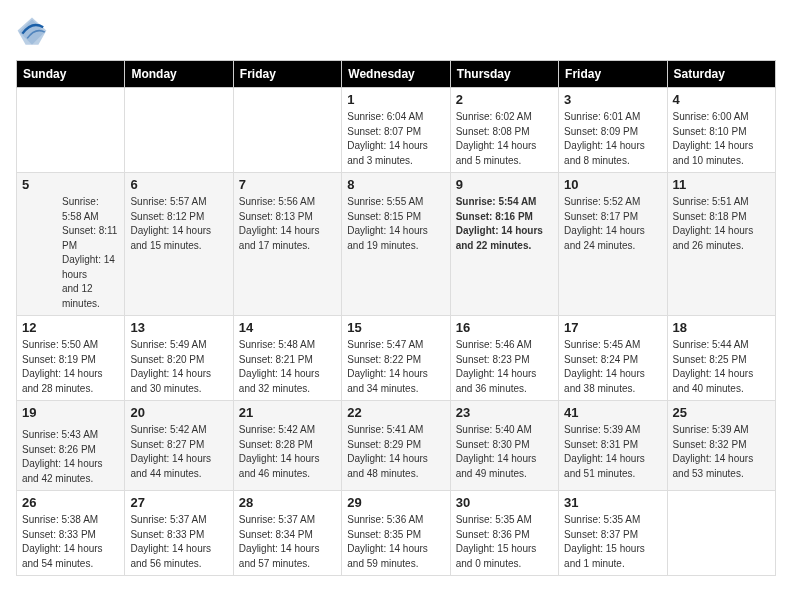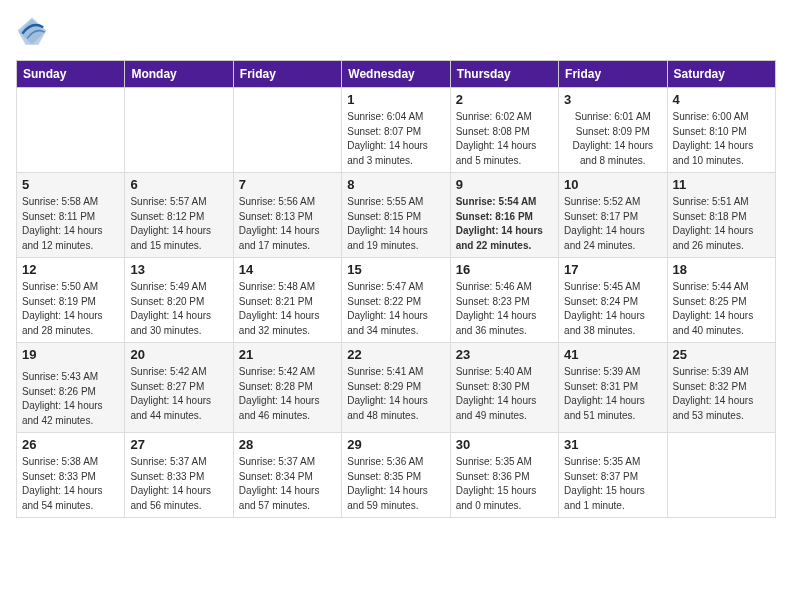--- a/index.html
+++ b/index.html
@@ -42,21 +42,21 @@
     .title-location {
       font-size: 16px;
       color: #555;
     }
     .calendar {
       width: 100%;
       border-collapse: collapse;
       font-size: 11px;
     }
     .calendar th {
-      background: #4c1d95;
+      background: #000000;
       color: #fff;
       text-align: left;
       padding: 6px 6px;
       font-size: 12px;
       font-weight: bold;
       border: 1px solid #ccc;
     }
     .calendar td {
       border: 1px solid #ddd;
       vertical-align: top;
@@ -131,37 +131,37 @@
         </td>
         <td>
           <div class="day-number">2</div>
           <div class="day-info" style="white-space: pre-line;">Sunrise: 6:02 AM
 Sunset: 8:08 PM
 Daylight: 14 hours
 and 5 minutes.</div>
         </td>
         <td>
           <div class="day-number">3</div>
-          <div class="day-info" style="white-space: pre-line; text-align: center;">Sunrise: 6:01 AM
+          <div class="day-info" style="white-space: pre-line;">Sunrise: 6:01 AM
 Sunset: 8:09 PM
 Daylight: 14 hours
 and 8 minutes.</div>
         </td>
         <td>
           <div class="day-number">4</div>
           <div class="day-info" style="white-space: pre-line;">Sunrise: 6:00 AM
 Sunset: 8:10 PM
 Daylight: 14 hours
 and 10 minutes.</div>
         </td>
       </tr>
       <tr>
         <td>
           <div class="day-number">5</div>
-          <div class="day-info" style="white-space: pre-line;">Sunrise: 5:58 AM
+          <div class="day-info" style="white-space: pre-line; margin-left: 40px;">Sunrise: 5:58 AM
 Sunset: 8:11 PM
 Daylight: 14 hours
 and 12 minutes.</div>
         </td>
         <td>
           <div class="day-number">6</div>
           <div class="day-info" style="white-space: pre-line;">Sunrise: 5:57 AM
 Sunset: 8:12 PM
 Daylight: 14 hours
 and 15 minutes.</div>

